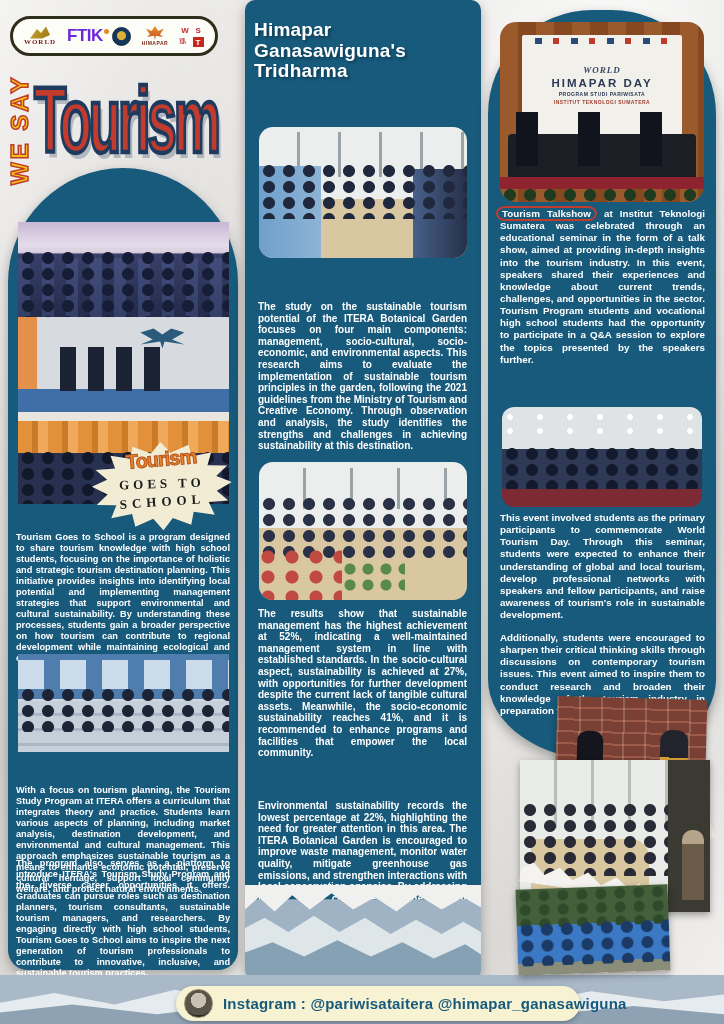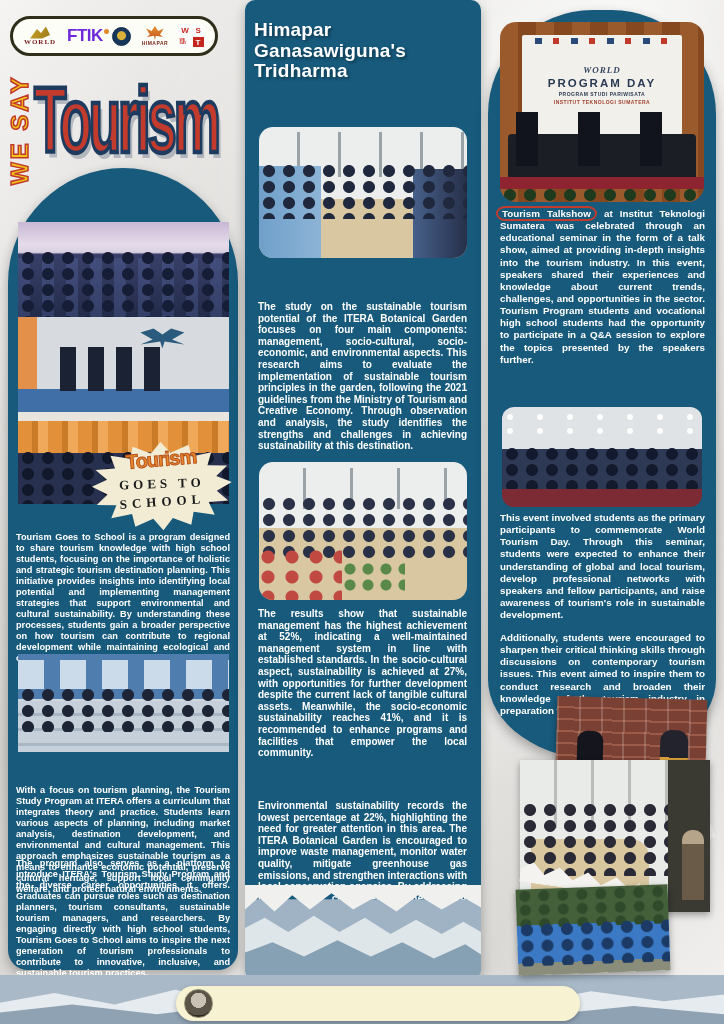--- a/index.html
+++ b/index.html
@@ -252,21 +252,21 @@
       <path d="M0 66 L28 56 L60 70 L94 54 L128 70 L160 56 L192 72 L224 58 L240 68 L240 90 L0 90 Z" fill="#86a0b4"></path>
     </svg>
   </div>
 
   <div id="right-panel" class="panel"></div>
 
   <div id="ph-r1" class="photo">
     <div class="banner">
       <div class="blogos"></div>
       <div class="banner-world">WORLD</div>
-      <div class="banner-main">PROGRAM DAY</div>
+      <div class="banner-main">HIMAPAR DAY</div>
       <div class="banner-sub2">PROGRAM STUDI PARIWISATA</div>
       <div class="banner-sub">INSTITUT TEKNOLOGI SUMATERA</div>
     </div>
     <div class="layer couch" style="position:absolute;"></div>
     <div class="layer speakers" style="position:absolute;"></div>
     <div class="layer carpet"></div>
     <div class="layer heads plants" style="bottom:0;top:auto;height:8%;"></div>
   </div>
 
   <div id="r-para1" class="para rp">
@@ -303,15 +303,16 @@
   <div id="bottom-band" class="mtn-wrap">
     <svg class="mtn" viewBox="0 0 240 60" preserveAspectRatio="none" aria-hidden="true">
       <rect width="240" height="60" fill="#a9b9c8"></rect>
       <path d="M0 34 L18 22 L38 36 L58 18 L80 34 L104 16 L128 34 L150 22 L172 36 L196 20 L220 32 L240 24 L240 60 L0 60 Z" fill="#e6ebef"></path>
       <path d="M0 46 L24 36 L52 48 L84 34 L116 48 L146 36 L178 50 L210 38 L240 48 L240 60 L0 60 Z" fill="#8fa2b4"></path>
     </svg>
   </div>
 
   <div id="footer-pill">
     <div id="footer-avatar"></div>
+    <div id="footer-text">Instagram : @pariwisataitera @himapar_ganasawiguna</div>
   </div>
 
 </div>
 
 </body></html>

